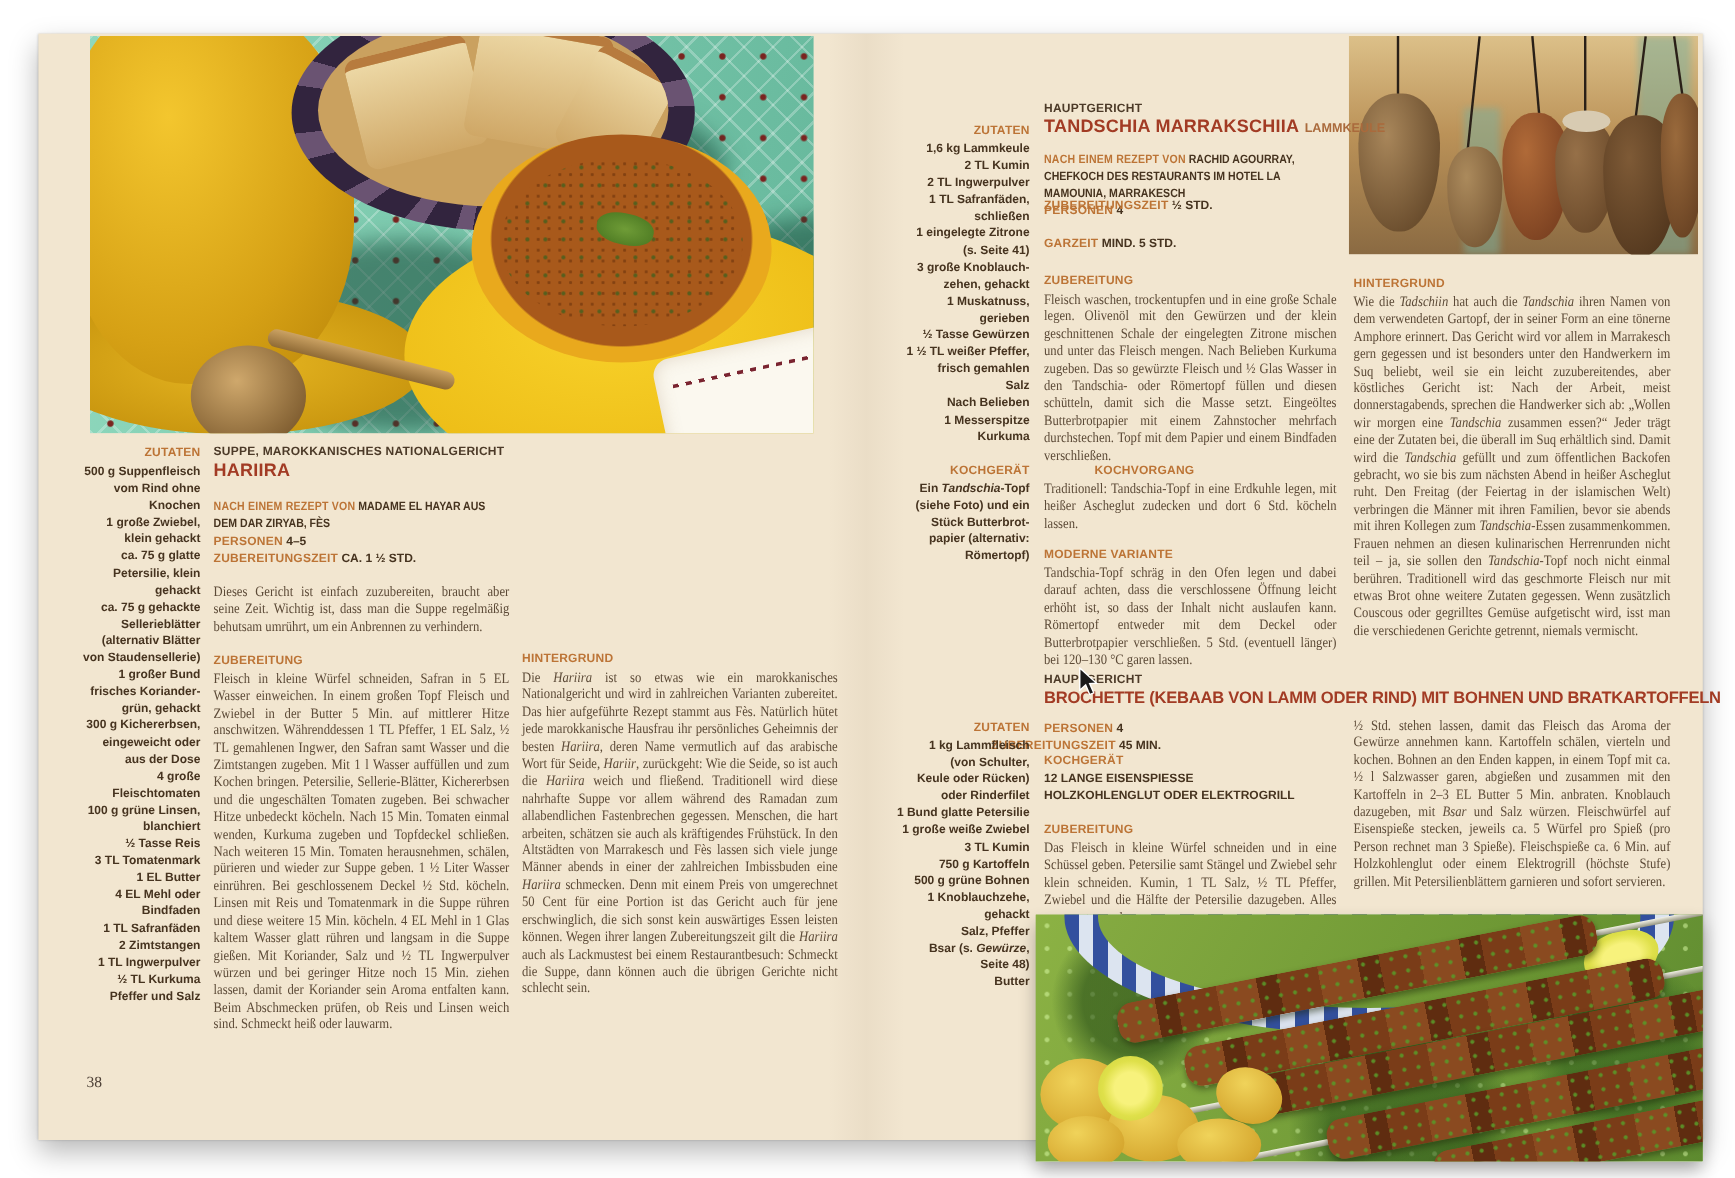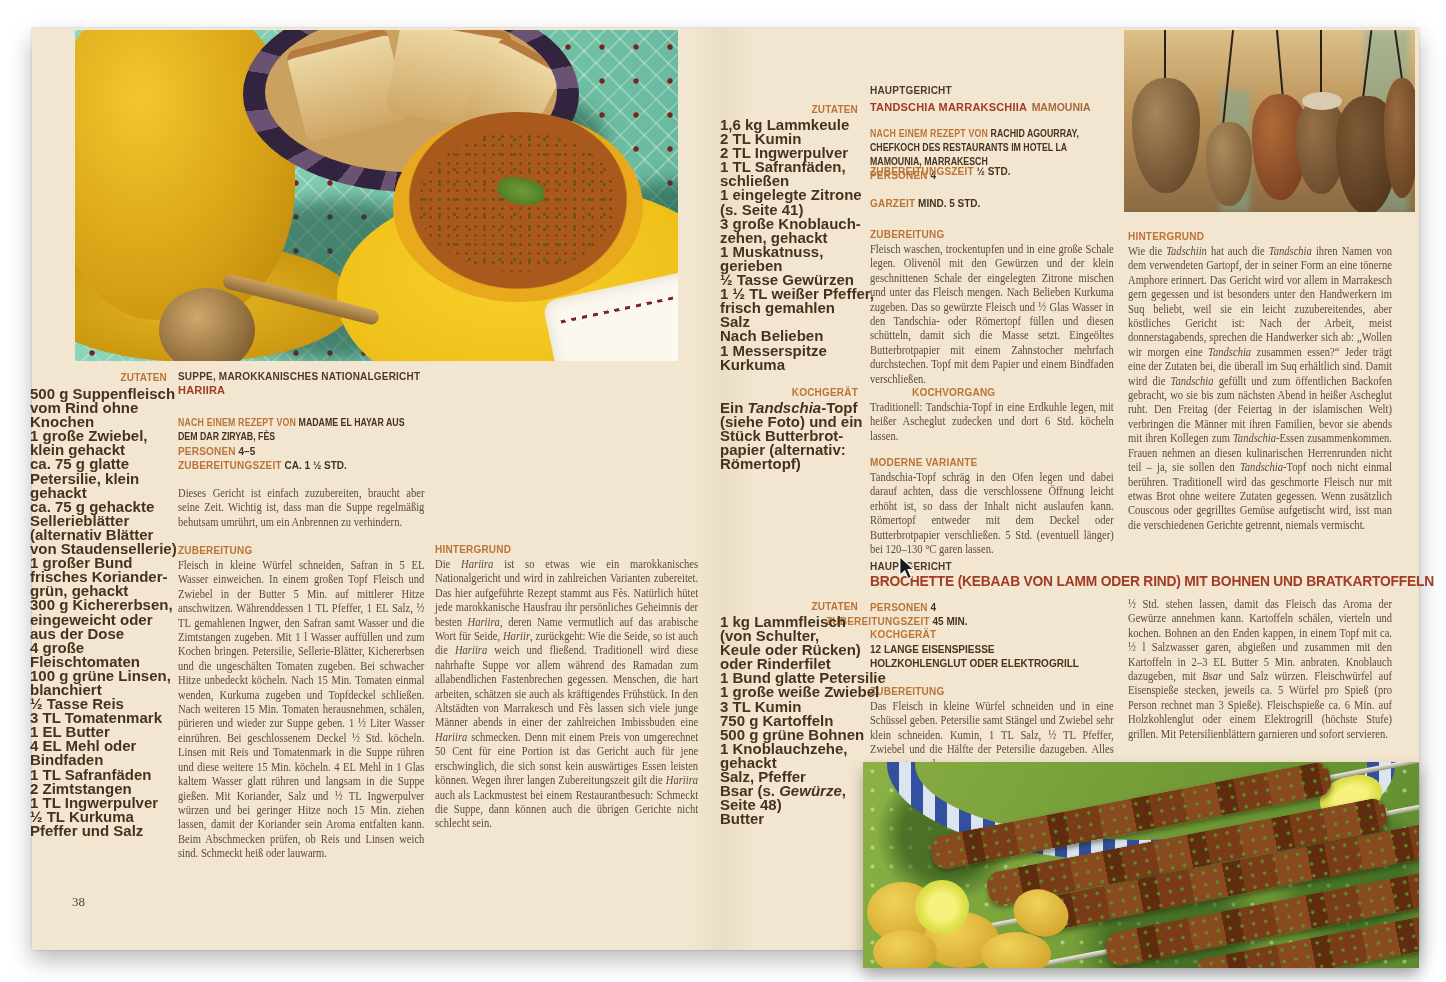--- a/index.html
+++ b/index.html
@@ -5,25 +5,25 @@
   html,body{margin:0;padding:0;background:#ffffff;}
   .screen{position:relative;width:1446px;height:982px;background:#ffffff;overflow:hidden;
           font-family:"Liberation Sans",sans-serif;}
   .spread{position:absolute;left:32px;top:28px;width:1387px;height:922px;background:#f2e6d0;
           box-shadow:0 10px 22px rgba(0,0,0,.28),0 0 2px rgba(0,0,0,.2);}
   .gutter{position:absolute;left:690px;top:28px;width:64px;height:922px;
           background:linear-gradient(90deg,transparent,rgba(110,80,50,.06),transparent);}
   .abs{position:absolute;}
   .lbl{font-size:10px;font-weight:bold;color:#bc7436;letter-spacing:.2px;white-space:nowrap;}
   .kicker{font-size:10px;font-weight:bold;color:#4c3a28;letter-spacing:.2px;white-space:nowrap;}
-  .title{font-size:11px;font-weight:bold;color:#a23b24;letter-spacing:.2px;white-space:nowrap;}
+  .title{font-size:15px;font-weight:bold;color:#a23b24;letter-spacing:.2px;white-space:nowrap;}
   .subtitle{font-size:10.5px;font-weight:bold;color:#aa6a3c;}
   .meta{font-size:10px;font-weight:bold;line-height:13.8px;}
   .meta .val{color:#46331f;}
-  .ingcol{font-size:15px;font-weight:bold;color:#46331f;line-height:14.1px;}
+  .ingcol{font-size:10px;font-weight:bold;color:#46331f;text-align:right;line-height:14.1px;}
   .ingcol div{white-space:nowrap;}
   .ingcol i{font-weight:bold;}
   .body{font-family:"Liberation Serif","DejaVu Serif",serif;font-size:12px;line-height:14.4px;
         color:#5c4a37;text-align:justify;}
   .cond{transform:scaleX(.88);transform-origin:0 0;}
   .pagenum{font-family:"Liberation Serif",serif;font-size:13px;color:#4f4238;}
   .photo{position:absolute;overflow:hidden;}
   .ph{position:absolute;}
   
   .tilebg{left:0;top:0;right:0;bottom:0;background-color:#72c3a8;background-image:
@@ -196,21 +196,21 @@
       <div class="ph pot" style="left:128px;top:64px;width:56px;height:106px;background:radial-gradient(ellipse at 35% 30%,#b06a38,#7e4322 75%);"></div>
       <div class="ph pot" style="left:172px;top:70px;width:50px;height:94px;background:radial-gradient(ellipse at 35% 30%,#95halt6,#6d4c2c 75%);background:radial-gradient(ellipse at 35% 30%,#967048,#6d4c2c 75%);"></div>
       <div class="ph" style="left:178px;top:62px;width:40px;height:18px;border-radius:50%;background:#d8cbb2;"></div>
       <div class="ph pot" style="left:212px;top:66px;width:62px;height:118px;background:radial-gradient(ellipse at 35% 30%,#7e5a36,#55391f 75%);"></div>
       <div class="ph pot" style="left:260px;top:48px;width:36px;height:120px;background:radial-gradient(ellipse at 35% 30%,#9a6a3c,#6b4424 75%);"></div>
     </div>
 
     <div class="abs kicker" style="left:870px;top:85px;">HAUPTGERICHT</div>
     <div class="abs" style="left:870px;top:97px;white-space:nowrap;">
       <span class="title">TANDSCHIA MARRAKSCHIIA</span>
-      <span class="subtitle">MAMOUNIA</span>
+      <span class="subtitle">LAMMKEULE</span>
     </div>
     <div class="abs meta cond" style="left:870px;top:127px;width:277px;">
       <span class="lbl" style="white-space:normal;">NACH EINEM REZEPT VON</span>
       <span class="val">RACHID AGOURRAY, CHEFKOCH DES RESTAURANTS IM HOTEL LA MAMOUNIA, MARRAKESCH</span>
     </div>
     <div class="abs meta" style="left:870px;top:169px;">
       <span class="lbl">PERSONEN</span>
       <span class="val">4</span>
     </div>
     <div class="abs meta" style="left:870px;top:165px;">

